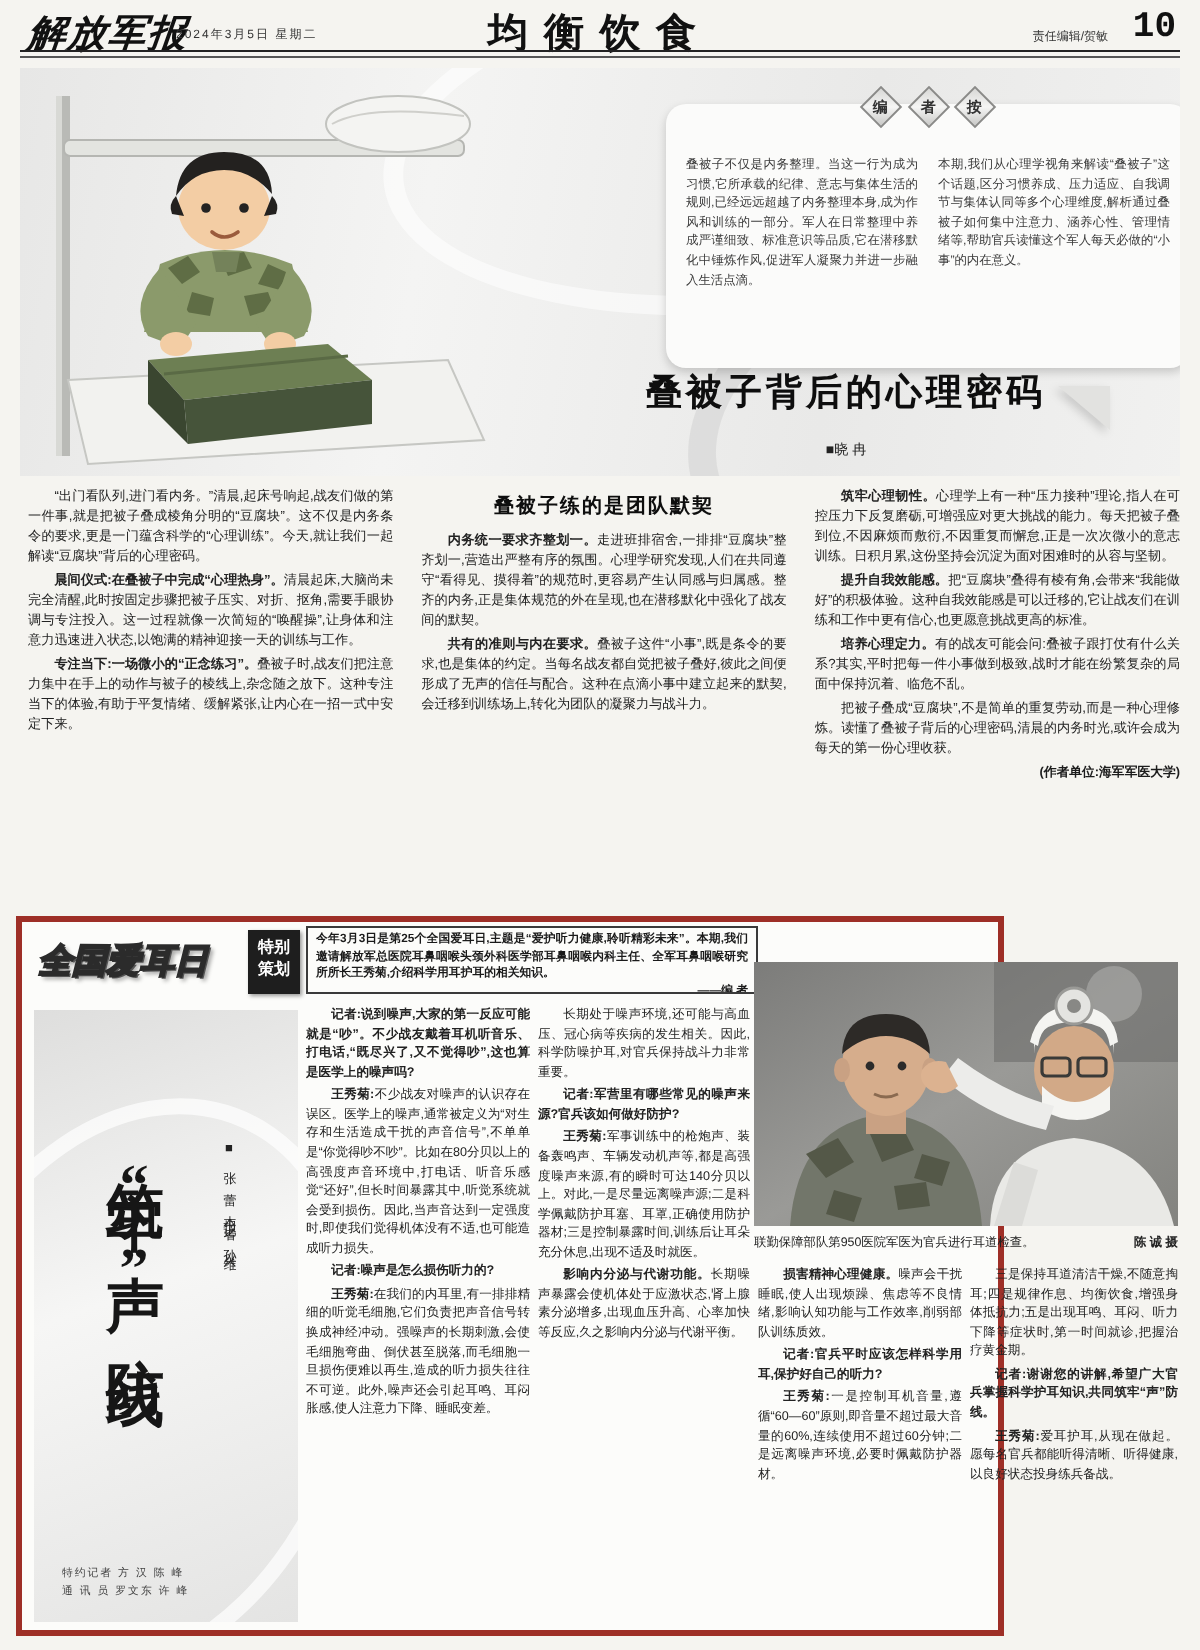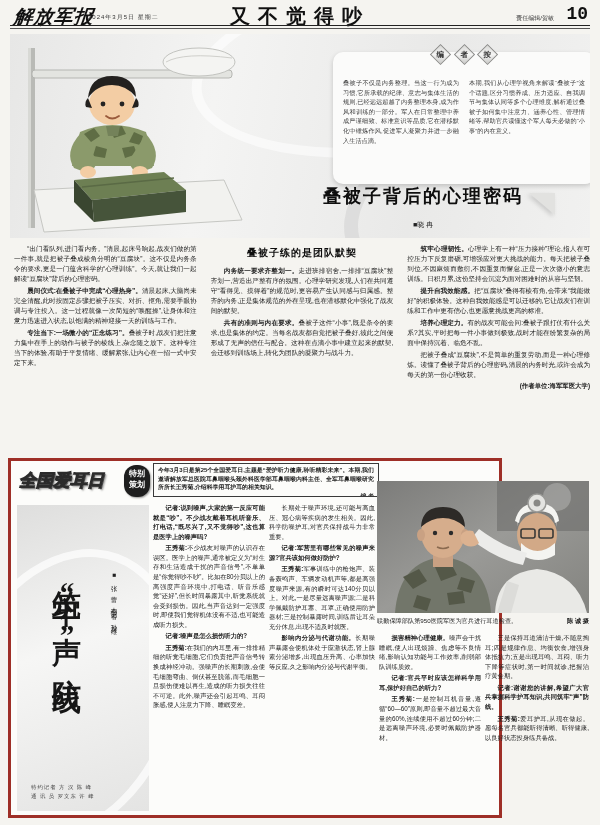--- a/index.html
+++ b/index.html
@@ -90,21 +90,20 @@
     font-size:17px; font-weight:900; font-style:italic; letter-spacing:0px;
     color:#f5f5f5; -webkit-text-stroke:1px #2b2b2b;
     text-shadow:1px 1px 0 #555, 2px 2px 2px rgba(0,0,0,.4);
     white-space:nowrap;
   }
   .badgesub {
     position:absolute; left:107px; top:2px; width:26px; height:32px;
     background:#1e1e1e; color:#fff; font-size:8px; font-weight:bold;
     text-align:center; line-height:1.4; padding-top:3px;
     box-shadow:1px 1px 2px rgba(0,0,0,.4);
-    border-radius:12px;
   }
   .strip {
     position:absolute; left:6px; top:44px; width:132px; height:306px;
     background:linear-gradient(160deg,#dededd 0%,#f6f6f5 45%,#e4e4e3 100%);
     overflow:hidden;
   }
   .stripswirl { position:absolute; left:-60px; top:40px; width:220px; height:300px;
     border-radius:50%; border:8px solid rgba(255,255,255,.7); transform:rotate(20deg); }
   .vtitle {
     position:absolute; left:30px; top:62px; height:240px;
@@ -138,21 +137,21 @@
   .earbox p.body { font-size:6.3px; }
 </style>
 </head>
 <body>
 
 <div class="page">
 
   <div class="hdr">
     <div class="logo">解放军报</div>
     <div class="hdate">2024年3月5日 星期二</div>
-    <div class="hsection">又不觉得吵</div>
+    <div class="hsection">均衡饮食</div>
     <div class="heditor">责任编辑/贺敏</div>
     <div class="hpage">10</div>
   </div>
   <div class="hrule"></div>
   <div class="hrule2"></div>
 
   <div class="banner">
     <div class="swirl1"></div>
     <div class="swirl2"></div>
 

